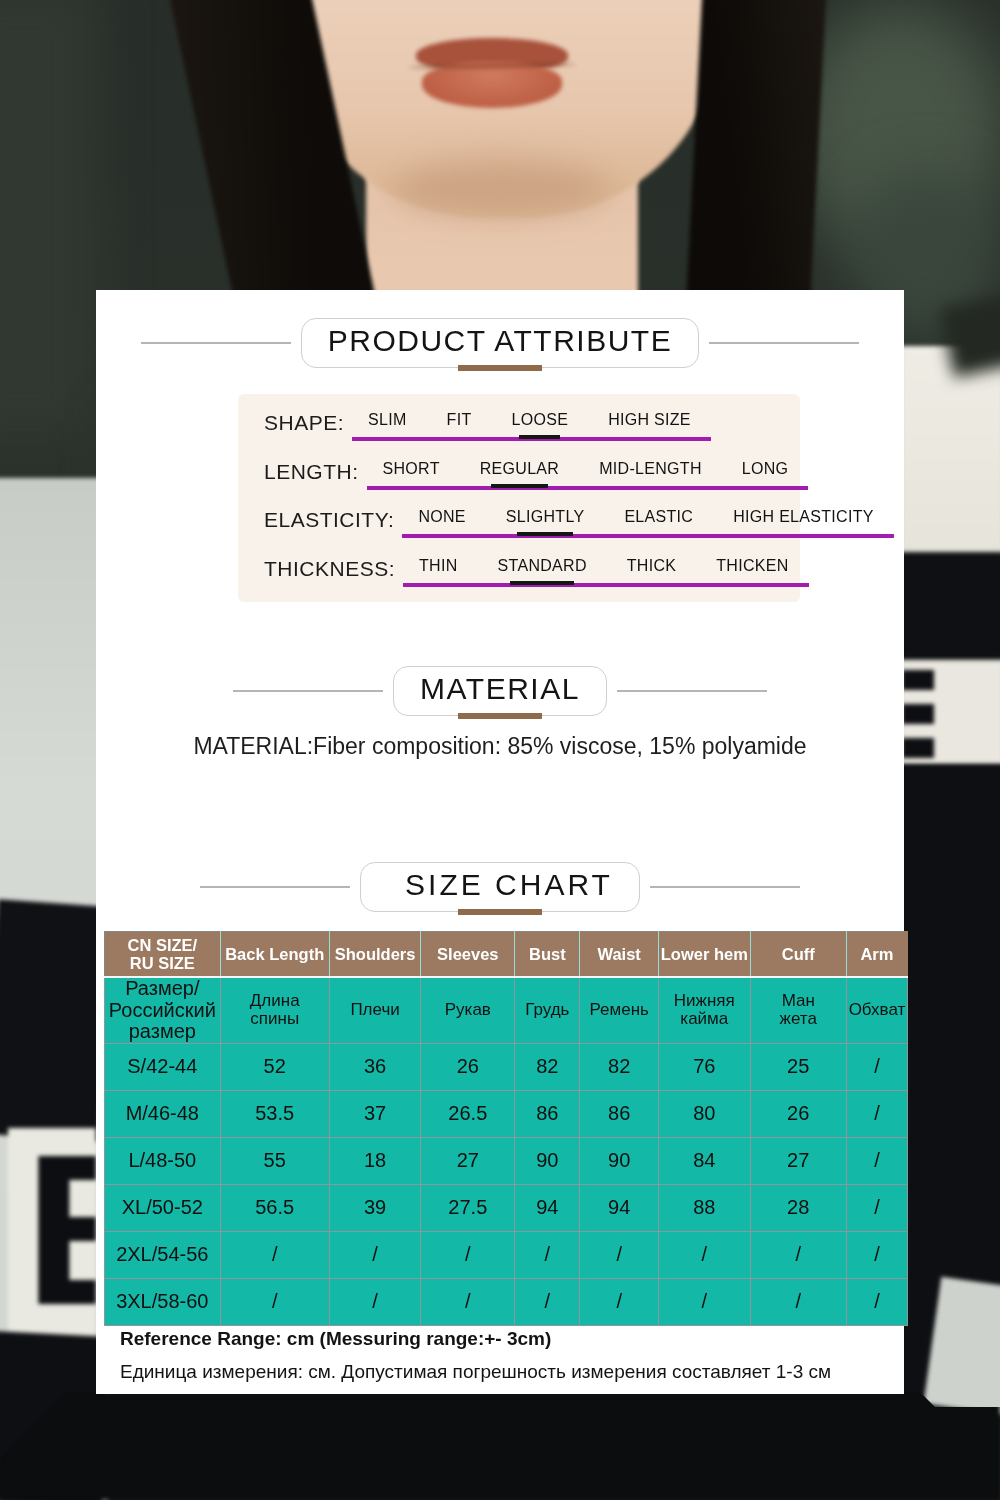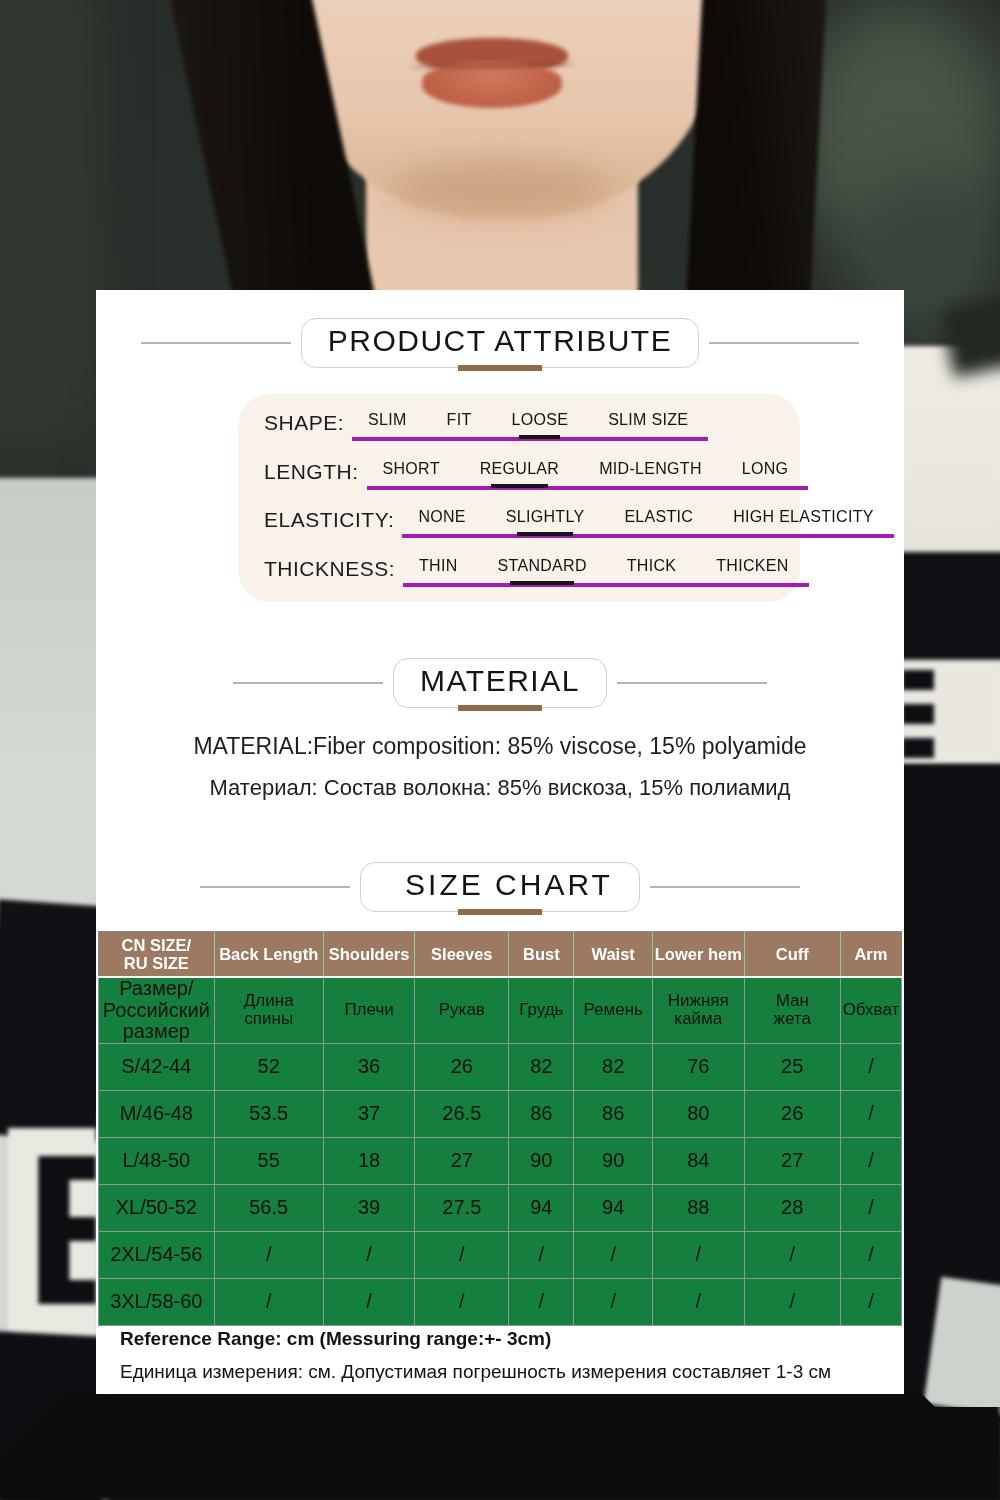--- a/index.html
+++ b/index.html
@@ -48,33 +48,33 @@
   .card{position:absolute;left:96px;top:290px;width:808px;height:1104px;background:#ffffff;z-index:5;}
   .abs{position:absolute;}
 
   .title-row{left:0;right:0;display:flex;align-items:center;justify-content:center;gap:10px;}
   .hline{width:150px;height:2px;background:#b5b5b5;flex:0 0 auto;}
   .tbox{position:relative;background:#fff;border:1px solid #cfcfcf;border-radius:15px;
         padding:5px 26px 9px;font-size:30px;letter-spacing:1.5px;color:#141414;white-space:nowrap;}
   .tbox .bar{position:absolute;bottom:-4px;left:50%;transform:translateX(-50%);width:84px;height:6px;background:#8f6a4b;}
   .tbox.wide{letter-spacing:3px;padding-left:44px;}
 
-  .attr-box{left:142px;top:104px;width:562px;height:208px;background:#f9f2ea;border-radius:32px;
+  .attr-box{left:142px;top:104px;width:562px;height:208px;background:#f9f2ea;border-radius:6px;
             box-sizing:border-box;padding:17px 8px 15px 26px;display:flex;flex-direction:column;justify-content:space-between;}
   .attr-row{display:flex;align-items:flex-end;}
   .attr-label{font-size:21px;color:#1c1c1c;padding-bottom:6px;flex:0 0 auto;letter-spacing:.5px;}
   .attr-opts{display:flex;gap:40px;margin-left:8px;padding:0 20px 8px 16px;border-bottom:4px solid #a21caf;}
   .opt{font-size:16px;color:#131313;position:relative;white-space:nowrap;letter-spacing:.3px;}
   .opt.selected::after{content:"";position:absolute;left:14%;right:14%;bottom:-10px;height:4px;background:#161616;}
 
   .mat-line{left:0;width:100%;text-align:center;color:#1e1e1e;}
   .mat-en{top:443px;font-size:23px;}
   .mat-ru{top:485px;font-size:22px;}
 
-  #size-table{position:absolute;left:2px;top:641px;width:804px;border-collapse:collapse;table-layout:fixed;background:#15803d;
+  #size-table{position:absolute;left:8px;top:641px;width:804px;border-collapse:collapse;table-layout:fixed;background:#14b8a6;
               border:1px solid #83878a;}
   #size-table th,#size-table td{text-align:center;vertical-align:middle;padding:0;overflow:hidden;}
   tr.hdr-en th{background:#9c7a61;color:#ffffff;font-size:16.5px;font-weight:bold;height:44px;line-height:1.1;
                border-right:1px solid rgba(255,255,255,.55);border-bottom:2px solid #f5f5f5;}
   tr.hdr-en th:last-child{border-right:1px solid #9c7a61;}
   tr.hdr-ru th{font-weight:normal;font-size:17px;height:58px;line-height:1.08;color:#111;border:1px solid #8f979b;}
   tr.hdr-ru th:first-child{font-size:20px;}
   #size-table tbody td{font-size:20px;height:46px;border:1px solid #8f979b;color:#101010;}
   .note{left:24px;color:#131313;}
   .note-en{top:1038px;font-size:19px;font-weight:bold;}
@@ -129,21 +129,21 @@
       <div class="hline"></div>
     </div>
 
     <div class="abs attr-box" id="attr-rows">
         <div class="attr-row">
           <span class="attr-label">SHAPE:</span>
           <div class="attr-opts">
             <span class="opt">SLIM</span>
             <span class="opt">FIT</span>
             <span class="opt selected">LOOSE</span>
-            <span class="opt">SLIM SIZE</span>
+            <span class="opt">HIGH SIZE</span>
           </div>
         </div>
         <div class="attr-row">
           <span class="attr-label">LENGTH:</span>
           <div class="attr-opts">
             <span class="opt">SHORT</span>
             <span class="opt selected">REGULAR</span>
             <span class="opt">MID-LENGTH</span>
             <span class="opt">LONG</span>
           </div>
@@ -161,30 +161,29 @@
           <span class="attr-label">THICKNESS:</span>
           <div class="attr-opts">
             <span class="opt">THIN</span>
             <span class="opt selected">STANDARD</span>
             <span class="opt">THICK</span>
             <span class="opt">THICKEN</span>
           </div>
         </div>
       </div>
 
-    <div class="abs title-row" style="top:368px">
+    <div class="abs title-row" style="top:376px">
       <div class="hline"></div>
       <div class="tbox">
         <span>MATERIAL</span>
         <div class="bar"></div>
       </div>
       <div class="hline"></div>
     </div>
     <div class="abs mat-line mat-en">MATERIAL:Fiber composition: 85% viscose, 15% polyamide</div>
-    <div class="abs mat-line mat-ru">Материал: Состав волокна: 85% вискоза, 15% полиамид</div>
 
     <div class="abs title-row" style="top:572px">
       <div class="hline"></div>
       <div class="tbox wide">
         <span>SIZE CHART</span>
         <div class="bar"></div>
       </div>
       <div class="hline"></div>
     </div>
 

